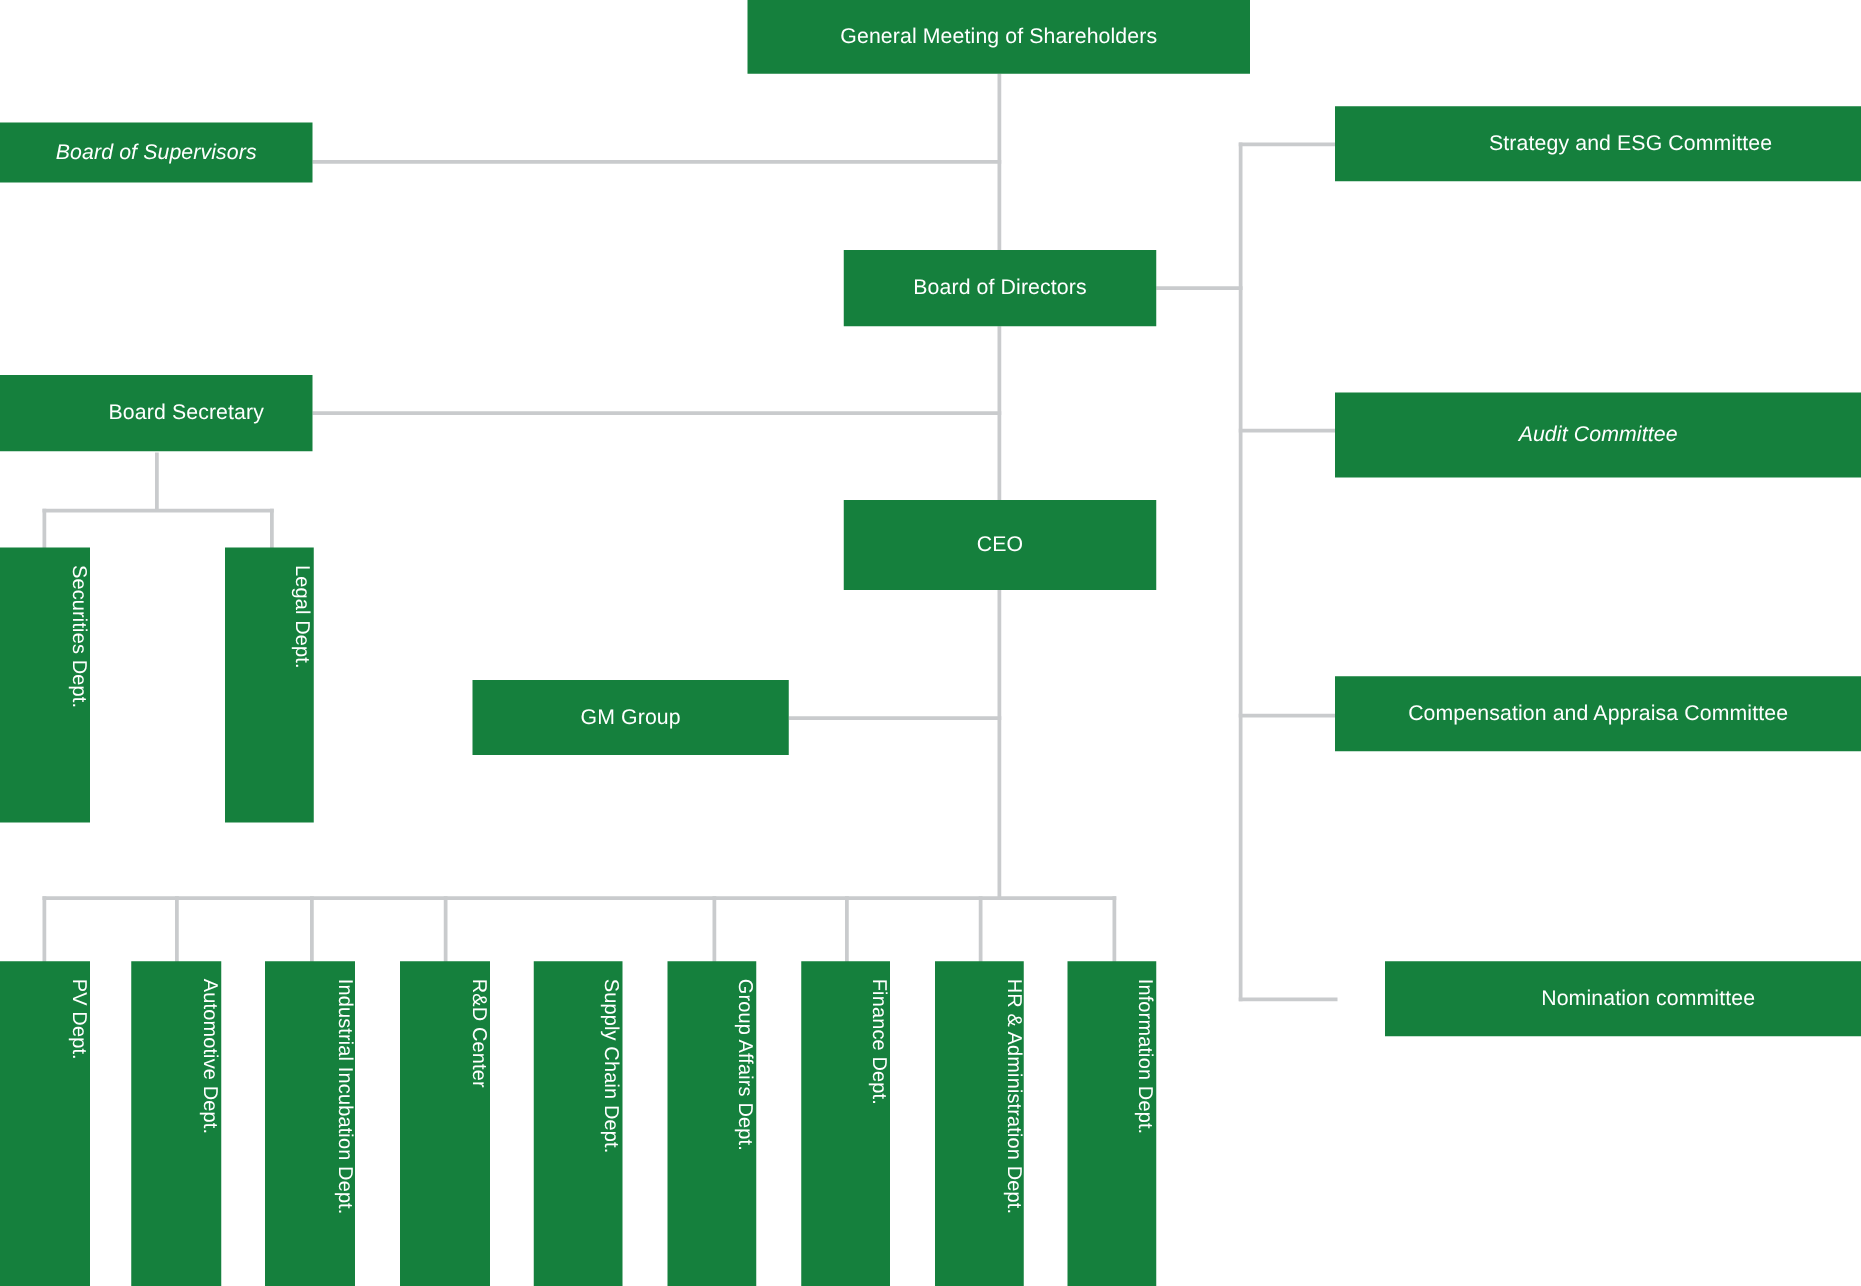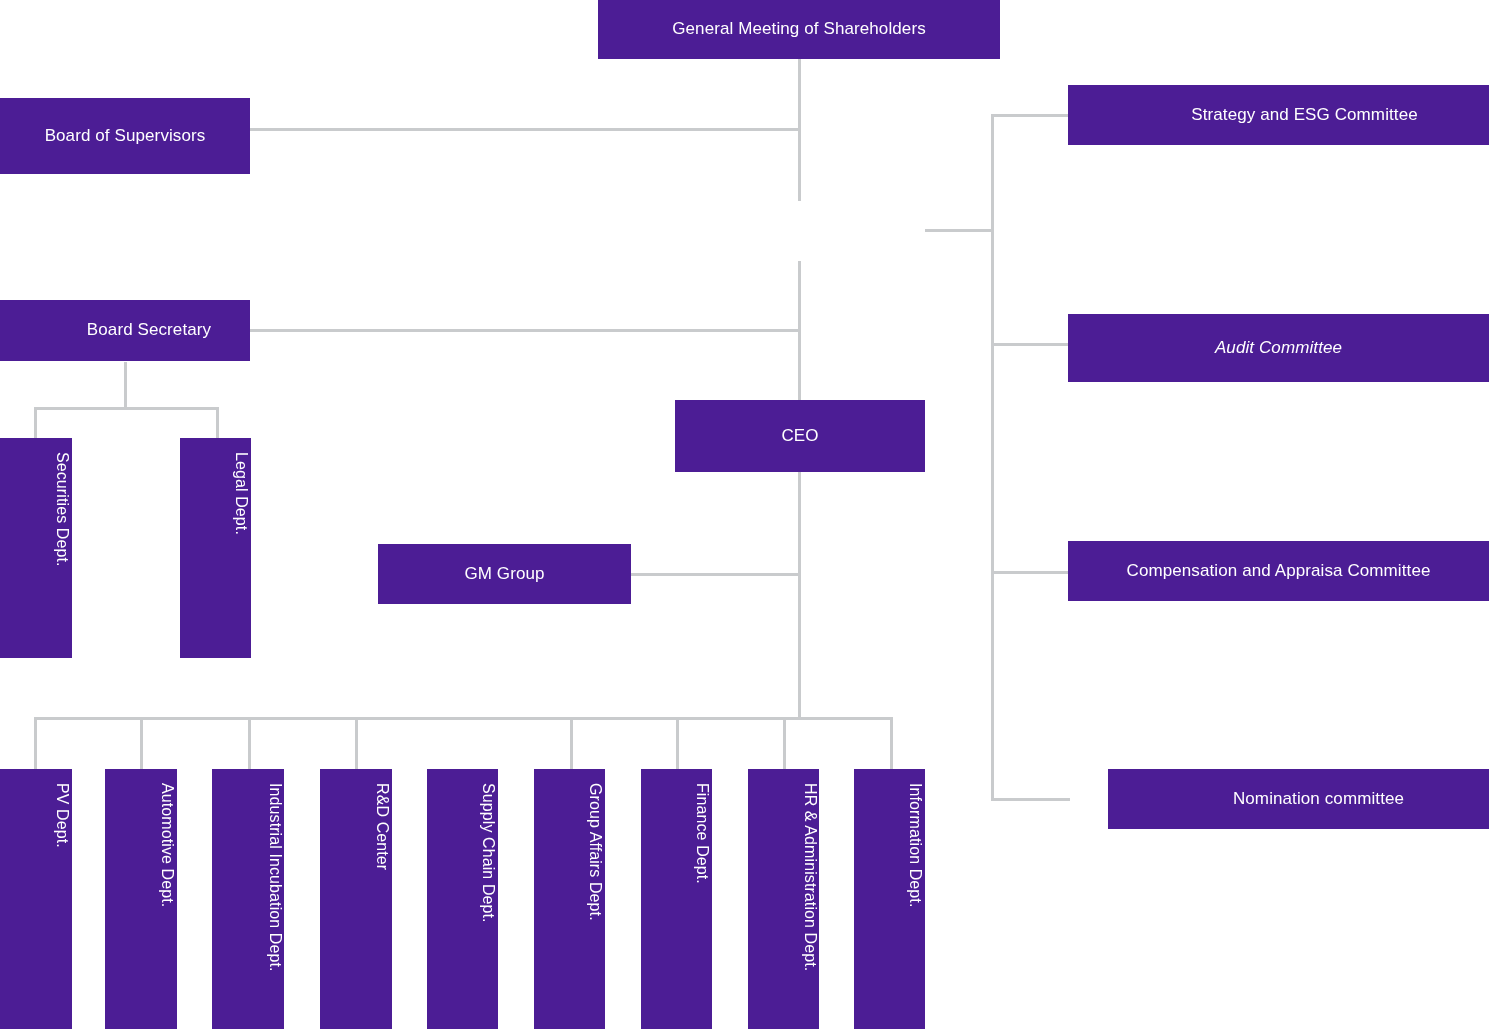--- a/index.html
+++ b/index.html
@@ -12,21 +12,21 @@
   }
   #chart {
     position: relative;
     width: 1489px;
     height: 1029px;
     background: #ffffff;
     overflow: hidden;
   }
   .node {
     position: absolute;
-    background: #4c1d95;
+    background: #15803d;
     color: #ffffff;
     display: flex;
     align-items: center;
     justify-content: center;
     text-align: center;
     font-size: 17px;
     line-height: 1.22;
     box-sizing: border-box;
     z-index: 3;
     letter-spacing: .1px;
@@ -83,22 +83,23 @@
   <div class="line v" style="left:140px; top:717px; height:53px;"></div>
   <div class="line v" style="left:248px; top:717px; height:53px;"></div>
   <div class="line v" style="left:355px; top:717px; height:53px;"></div>
   <div class="line v" style="left:570px; top:717px; height:53px;"></div>
   <div class="line v" style="left:676px; top:717px; height:53px;"></div>
   <div class="line v" style="left:783px; top:717px; height:53px;"></div>
   <div class="line v" style="left:890px; top:717px; height:53px;"></div>
 
   <div class="node" style="left:598px; top:0px; width:402px; height:59px;">General Meeting of Shareholders</div>
 
-  <div class="node" style="left:0px; top:98px; width:250px; height:76px;">Board of Supervisors</div>
+  <div class="node" style="left:0px; top:98px; width:250px; height:48px;font-style:italic;">Board of Supervisors</div>
 
+  <div class="node" style="left:675px; top:200px; width:250px; height:61px;">Board of Directors</div>
 
   <div class="node" style="left:0px; top:300px; width:250px; height:61px;padding-left:48px;">Board Secretary</div>
 
   <div class="node" style="left:675px; top:400px; width:250px; height:72px;">CEO</div>
 
   <div class="node" style="left:378px; top:544px; width:253px; height:60px;">GM Group</div>
 
   <div class="node vert" style="left:0px; top:438px; width:72px; height:220px;">Securities Dept.</div>
   <div class="node vert" style="left:180px; top:438px; width:71px; height:220px;">Legal Dept.</div>
 

